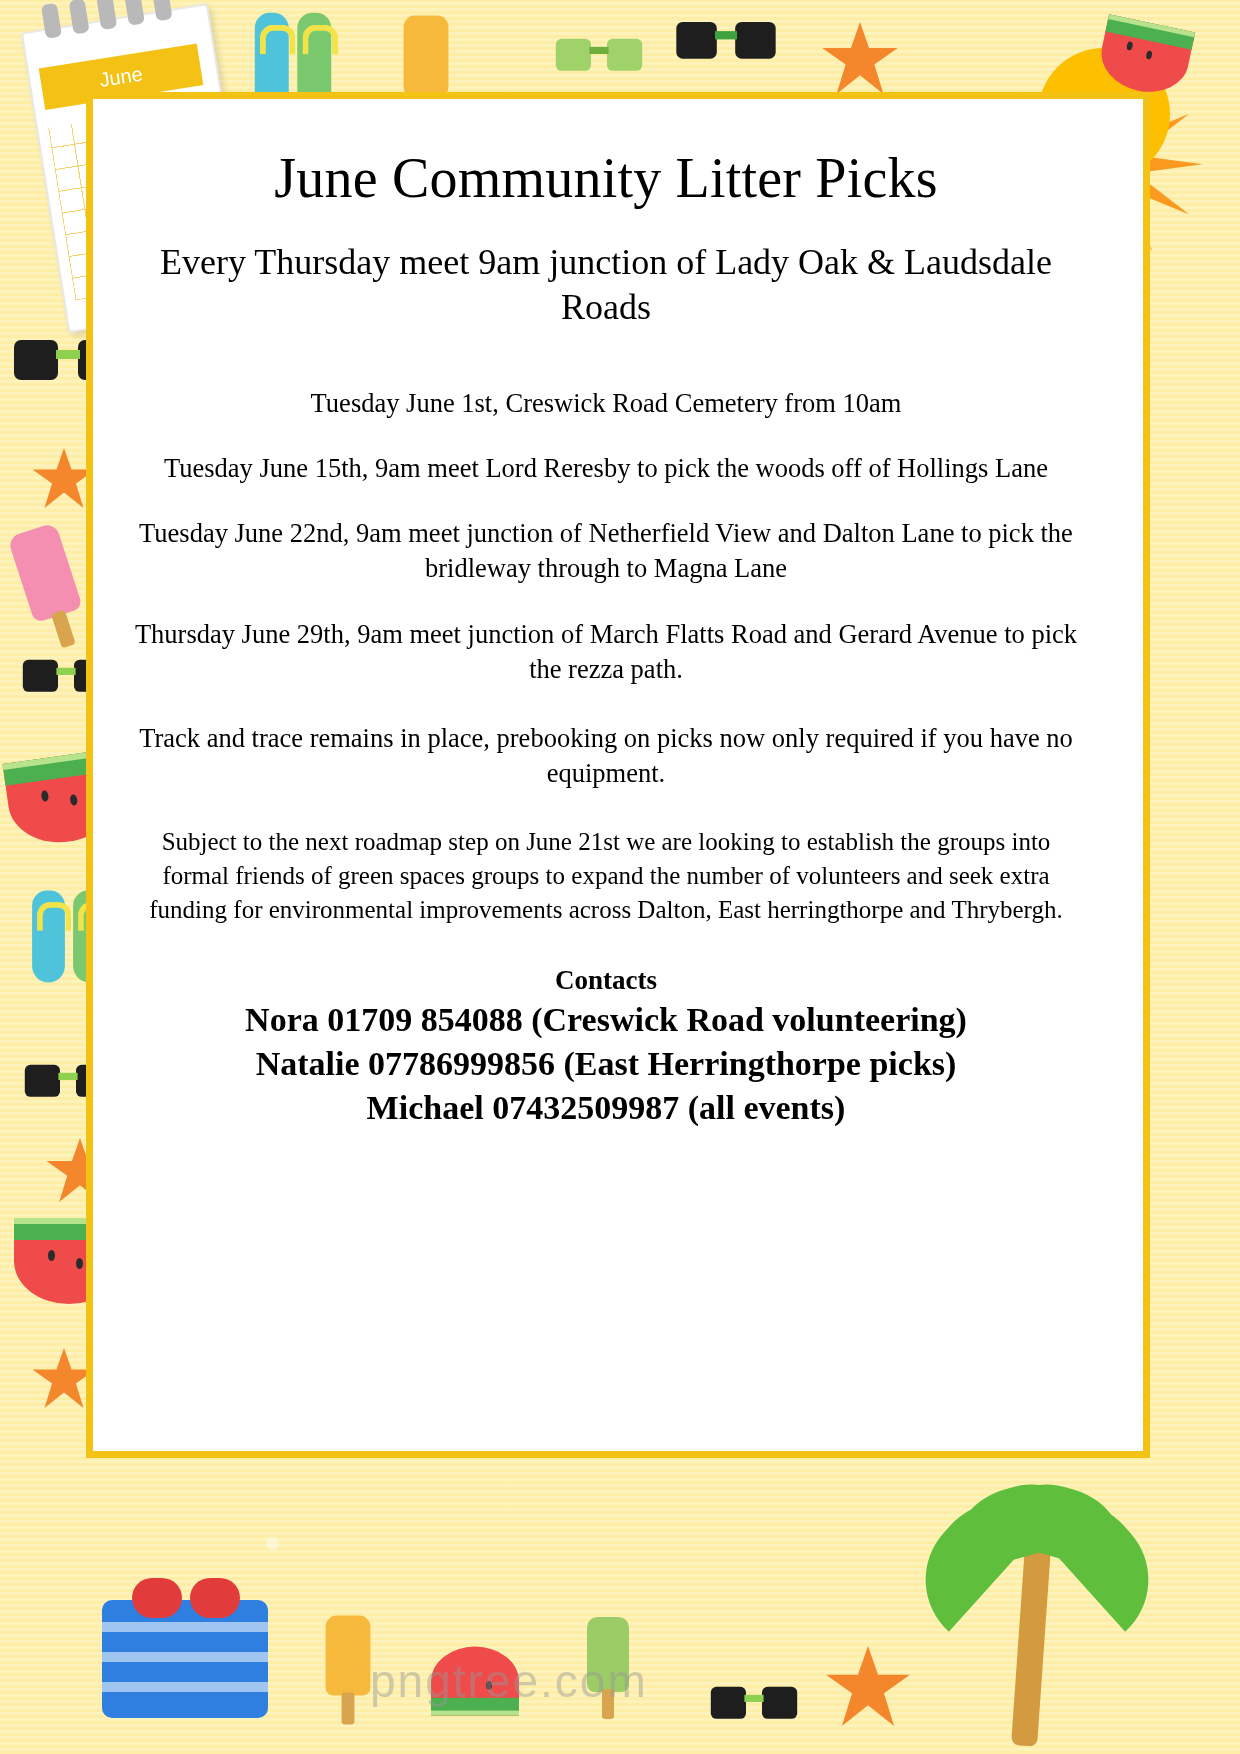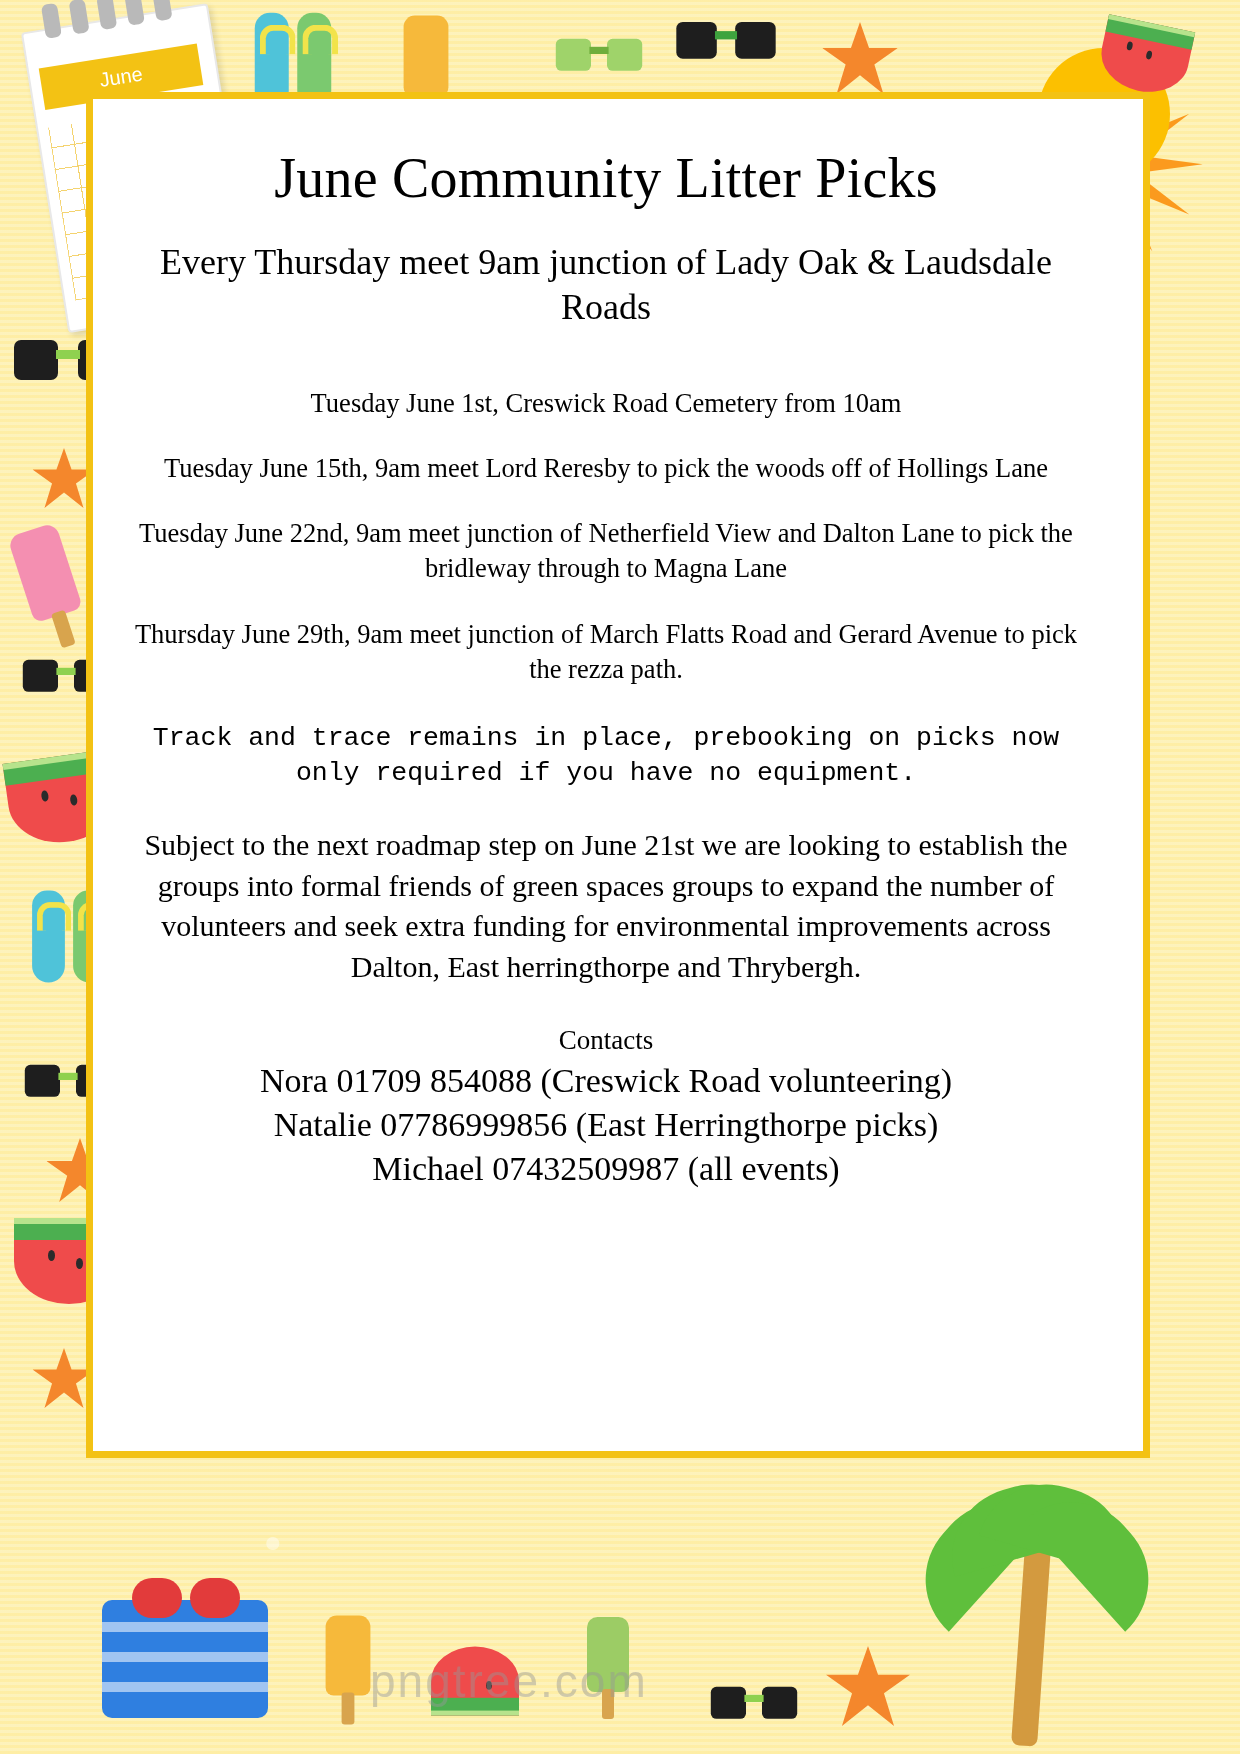--- a/index.html
+++ b/index.html
@@ -81,31 +81,31 @@
   .event {
     font-size: 26.5px;
     line-height: 1.33;
     margin: 0 0 30px 0;
   }
 
   .note {
     font-size: 26.5px;
     line-height: 1.33;
     margin: 34px 0 0 0;
-    font-family: Liberation Mono, monospace;
   }
 
   .para {
-    font-size: 30px;
+    font-size: 25px;
     line-height: 1.35;
     margin: 34px 0 0 0;
   }
 
   .contacts {
     margin-top: 36px;
+    font-weight: bold;
   }
   .contacts-heading {
     font-size: 27px;
     line-height: 1.3;
     margin: 0;
   }
   .contact-line {
     font-size: 34px;
     line-height: 1.3;
     margin: 0;

